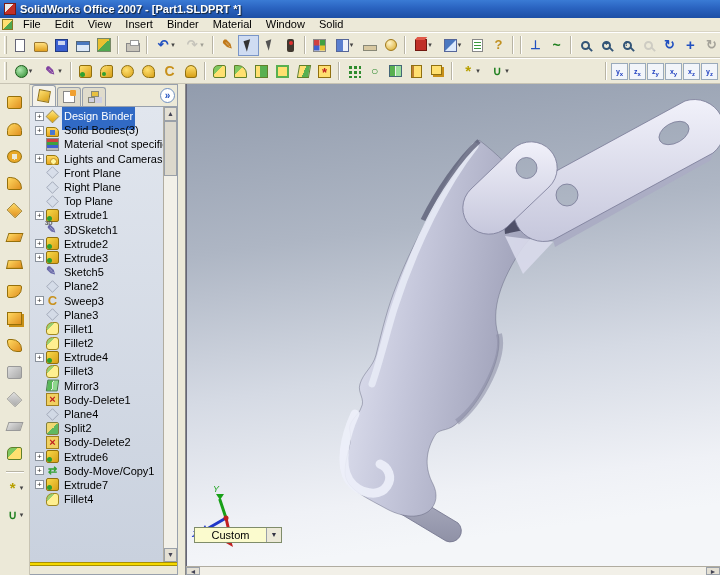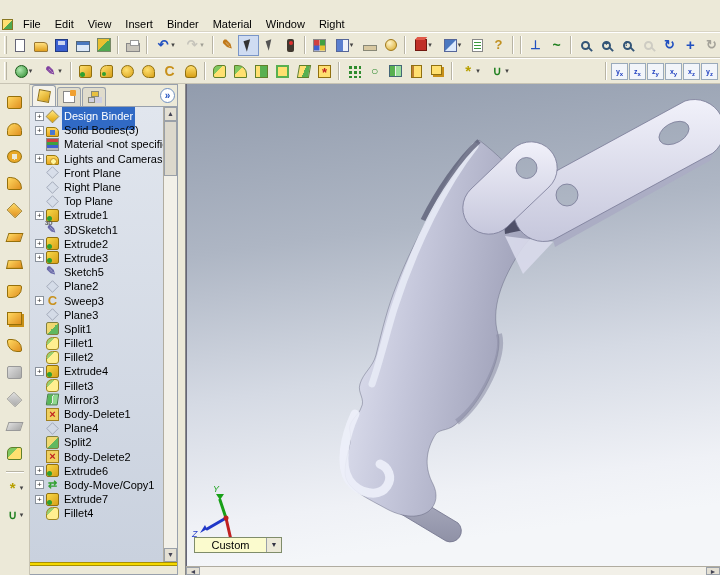--- a/index.html
+++ b/index.html
@@ -182,47 +182,51 @@
   #tree-sb .thumb{position:absolute;left:0;top:0;width:100%;height:55px;background:#dcd8cc;border:1px solid #9aa0a8;}
   #rollback{height:4px;background:#f4d800;border-top:1px solid #a89000;border-bottom:1px solid #a89000;}
   #panel-bottom{height:8px;background:#ECE9D8;}
 
   
   #splitter{position:absolute;left:178px;top:84px;width:8px;height:491px;background:#ECE9D8;border-right:1px solid #888;}
 
   
   #viewport{position:absolute;left:186px;top:84px;width:534px;height:482px;overflow:hidden;border-left:1px solid #667;}
   #viewport svg{display:block;}
-  #combo{position:absolute;left:7px;bottom:13px;width:88px;height:16px;background:#fbfbce;
+  #combo{position:absolute;left:7px;bottom:23px;width:88px;height:16px;background:#fbfbce;
     border:1px solid #7f8c6a;display:flex;align-items:center;}
   #combo .val{flex:1;text-align:center;font-size:11px;}
   #combo .cbtn{width:15px;height:14px;background:#ece9d8;border-left:1px solid #9aa0a8;
     font:7px/13px "Liberation Sans",sans-serif;text-align:center;color:#334;}
   #hscroll{position:absolute;left:186px;top:566px;width:534px;height:9px;background:#f2f0e8;
     border-top:1px solid #b0aca0;display:flex;}
   #hscroll .sb-btn{width:14px;height:8px;line-height:7px;}
   #hscroll .track{flex:1;}
 </style>
 </head>
 <body>
 
 <div id="app">
 
+  <div id="titlebar">
+    <div id="app-icon"></div>
+    <span id="title-text">SolidWorks Office 2007 - [Part1.SLDPRT *]</span>
+  </div>
 
   <div id="menubar">
     <span class="menu-doc"></span>
 
   <span class="menu-item">File</span>
       <span class="menu-item">Edit</span>
       <span class="menu-item">View</span>
       <span class="menu-item">Insert</span>
       <span class="menu-item">Binder</span>
       <span class="menu-item">Material</span>
       <span class="menu-item">Window</span>
-      <span class="menu-item">Right</span>
+      <span class="menu-item">Solid</span>
     </div>
 
   <div id="toolbar1" class="toolbar">
     <span class="grip"></span>
   <div class="tbtn">
         <span class="g g-page"></span>
       </div>
       <div class="tbtn">
         <span class="g g-folder"></span>
       </div>
@@ -545,25 +549,20 @@
           </div>
           <div class="trow">
             <span class="pm">+</span>
             <span class="ti ti-sweep"></span>
             <span class="tlabel">Sweep3</span>
           </div>
           <div class="trow">
             <span class="pm-spacer"></span>
             <span class="ti ti-plane"></span>
             <span class="tlabel">Plane3</span>
-          </div>
-          <div class="trow">
-            <span class="pm-spacer"></span>
-            <span class="ti ti-split"></span>
-            <span class="tlabel">Split1</span>
           </div>
           <div class="trow">
             <span class="pm-spacer"></span>
             <span class="ti ti-fillet"></span>
             <span class="tlabel">Fillet1</span>
           </div>
           <div class="trow">
             <span class="pm-spacer"></span>
             <span class="ti ti-fillet"></span>
             <span class="tlabel">Fillet2</span>

